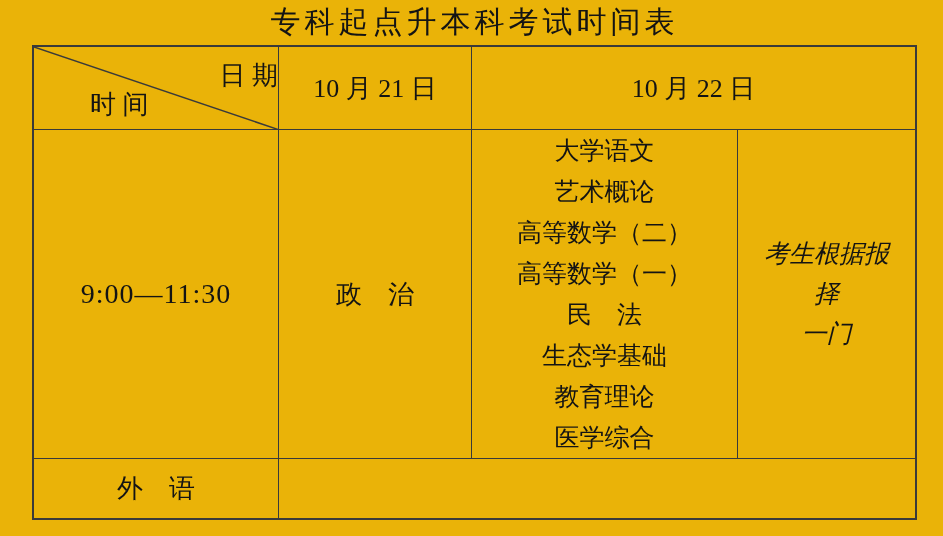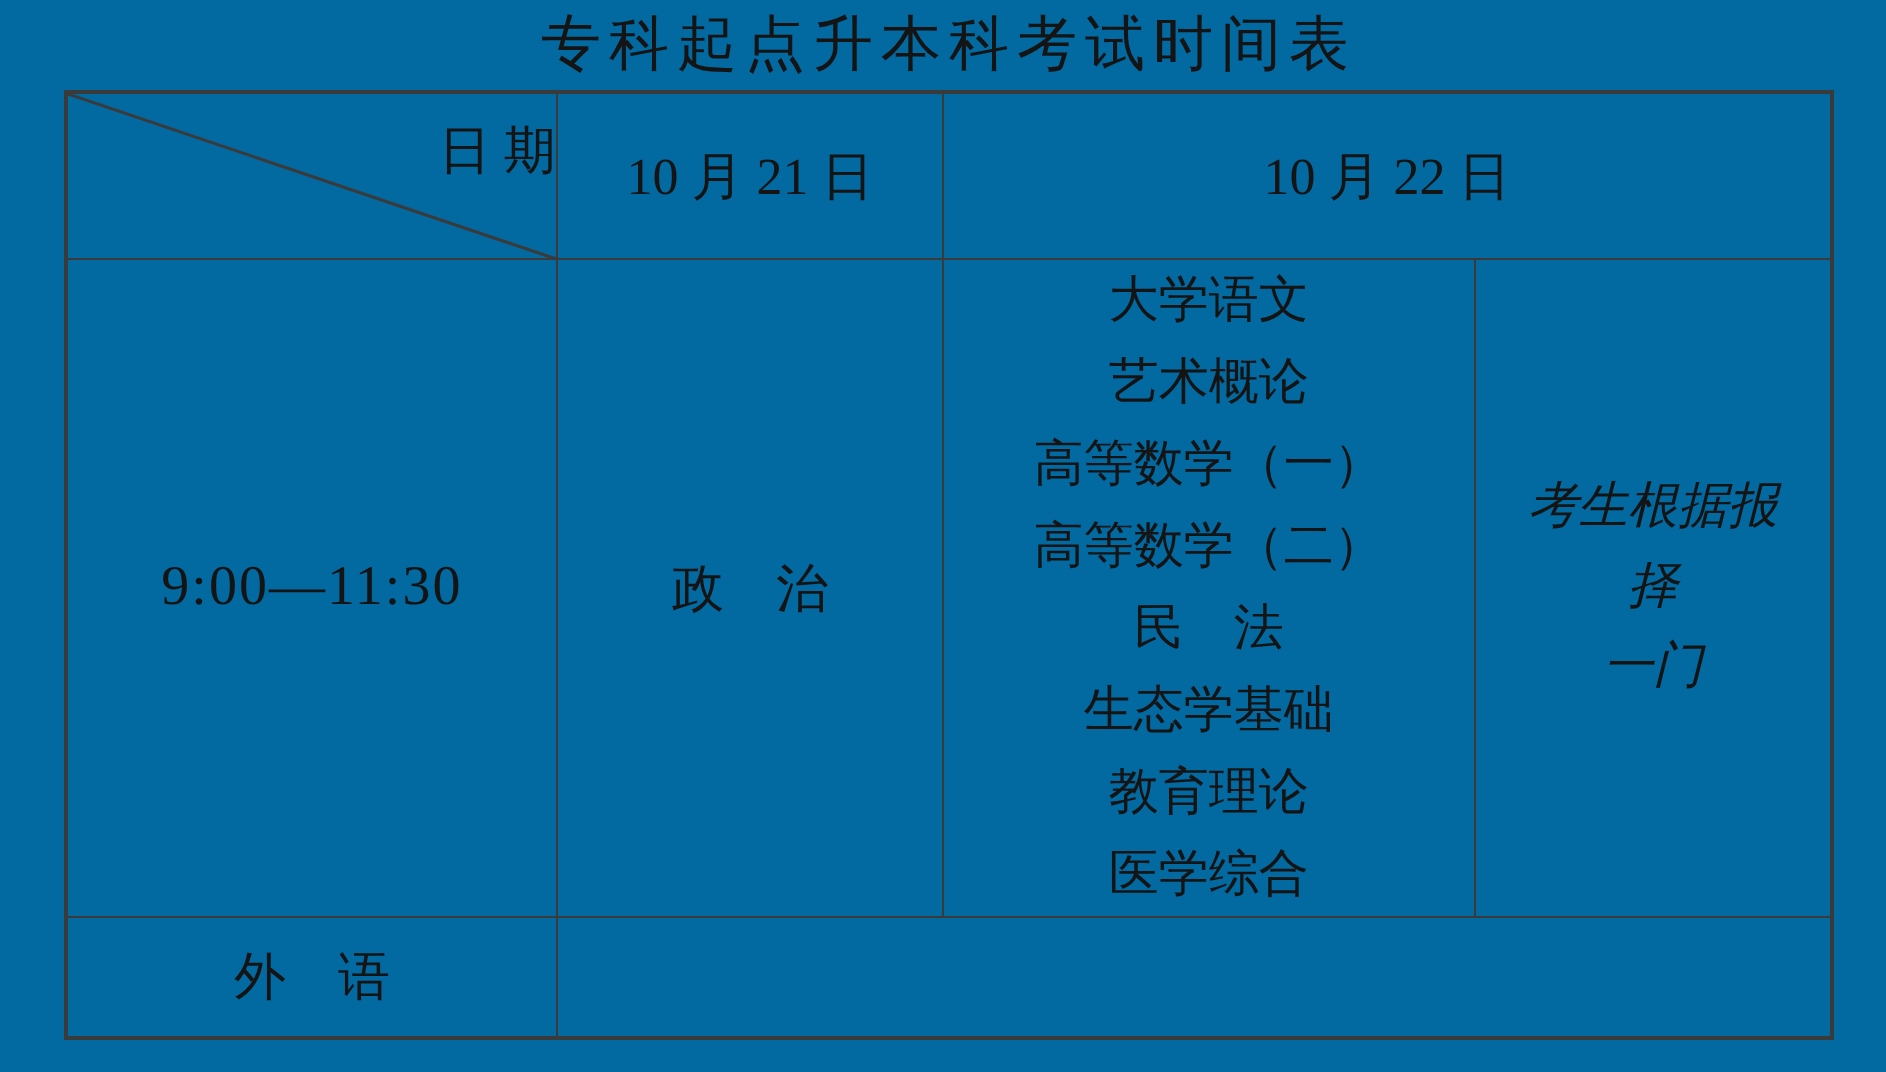--- a/index.html
+++ b/index.html
@@ -1,20 +1,20 @@
 <!DOCTYPE html>
 <html><head>
 <meta charset="utf-8">
 <style>
   html, body { margin: 0; padding: 0; background: #ffffff; }
   .page {
     position: relative;
     width: 943px;
     height: 536px;
-    background: #0369a1;
+    background: #eab308;
     font-family: "Liberation Serif", "DejaVu Serif", serif;
     color: #141414;
     overflow: hidden;
   }
   .title {
     position: absolute;
     left: 32px;
     top: 2px;
     width: 885px;
     text-align: center;
@@ -80,37 +80,38 @@
 
   <div class="title">专科起点升本科考试时间表</div>
 
   <div class="tbl">
 
     <div class="cell">
       <svg class="corner-svg" viewBox="0 0 100 100" preserveAspectRatio="none">
         <line x1="0" y1="0" x2="100" y2="100" stroke="#3a3a3a" stroke-width="1.5" vector-effect="non-scaling-stroke"></line>
       </svg>
       <span class="lbl-date">日 期</span>
+      <span class="lbl-time">时 间</span>
     </div>
 
     <div class="cell">10 月 21 日</div>
 
     <div class="cell span2 no-r">10 月 22 日</div>
 
     <div class="cell">
       <span class="time-text">9:00—11:30</span>
     </div>
 
     <div class="cell">政　治</div>
 
     <div class="cell col">
       <div class="subj-line">大学语文</div>
       <div class="subj-line">艺术概论</div>
+      <div class="subj-line">高等数学（二）</div>
       <div class="subj-line">高等数学（一）</div>
-      <div class="subj-line">高等数学（二）</div>
       <div class="subj-line">民　法</div>
       <div class="subj-line">生态学基础</div>
       <div class="subj-line">教育理论</div>
       <div class="subj-line">医学综合</div>
     </div>
 
     <div class="cell col no-r">
       <div class="note-line">考生根据报</div>
       <div class="note-line">择</div>
       <div class="note-line">一门</div>

